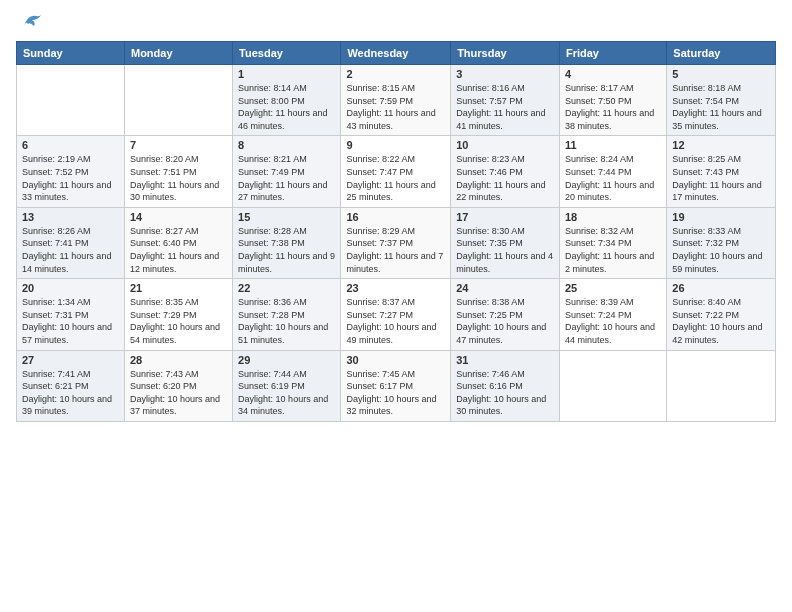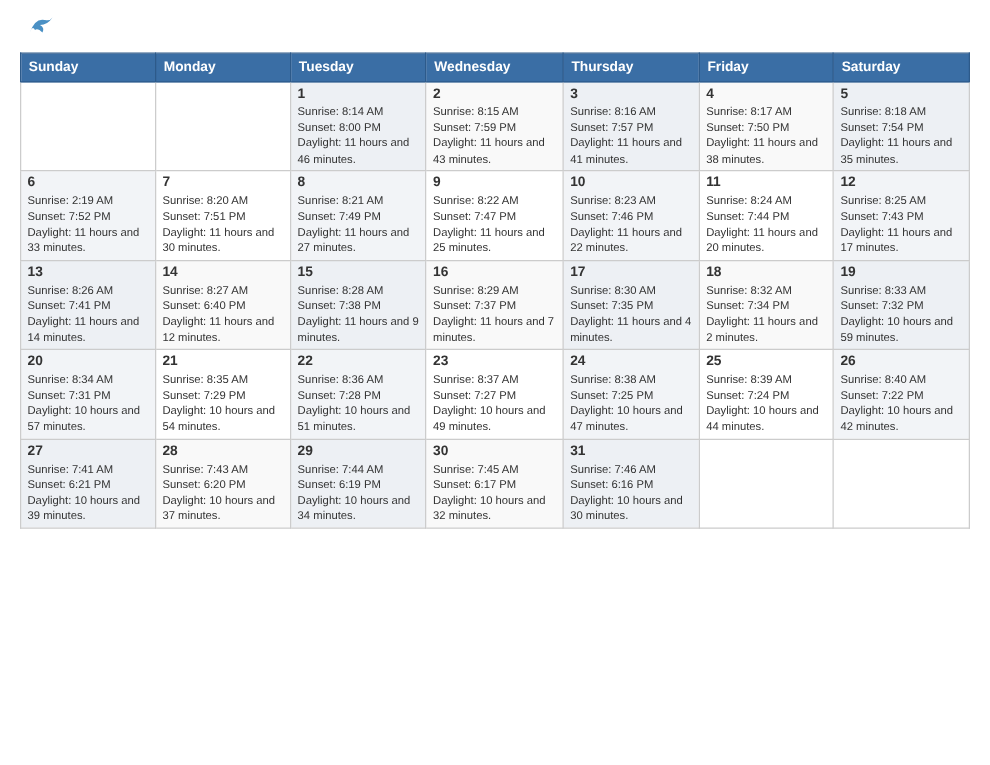--- a/index.html
+++ b/index.html
@@ -241,21 +241,21 @@
           <td>
             <span class="day-number">19</span>
             <div class="day-info">Sunrise: 8:33 AM
 Sunset: 7:32 PM
 Daylight: 10 hours and 59 minutes.</div>
           </td>
         </tr>
         <tr>
           <td>
             <span class="day-number">20</span>
-            <div class="day-info">Sunrise: 8:34 AM
+            <div class="day-info">Sunrise: 1:34 AM
 Sunset: 7:31 PM
 Daylight: 10 hours and 57 minutes.</div>
           </td>
           <td>
             <span class="day-number">21</span>
             <div class="day-info">Sunrise: 8:35 AM
 Sunset: 7:29 PM
 Daylight: 10 hours and 54 minutes.</div>
           </td>
           <td>

